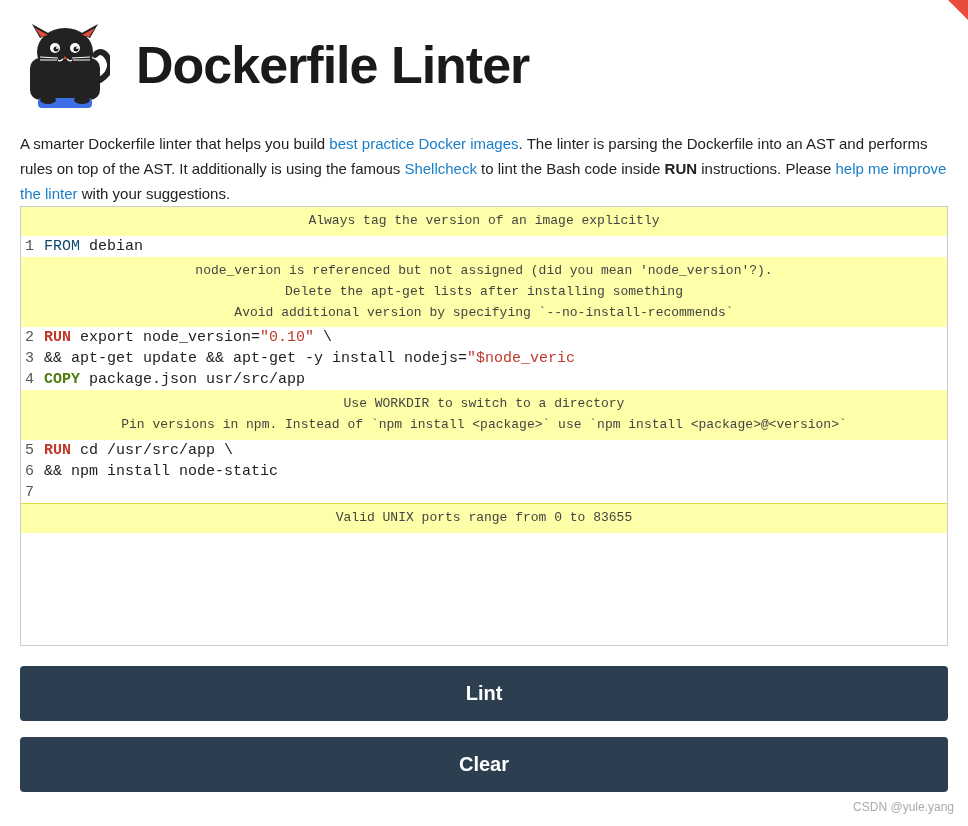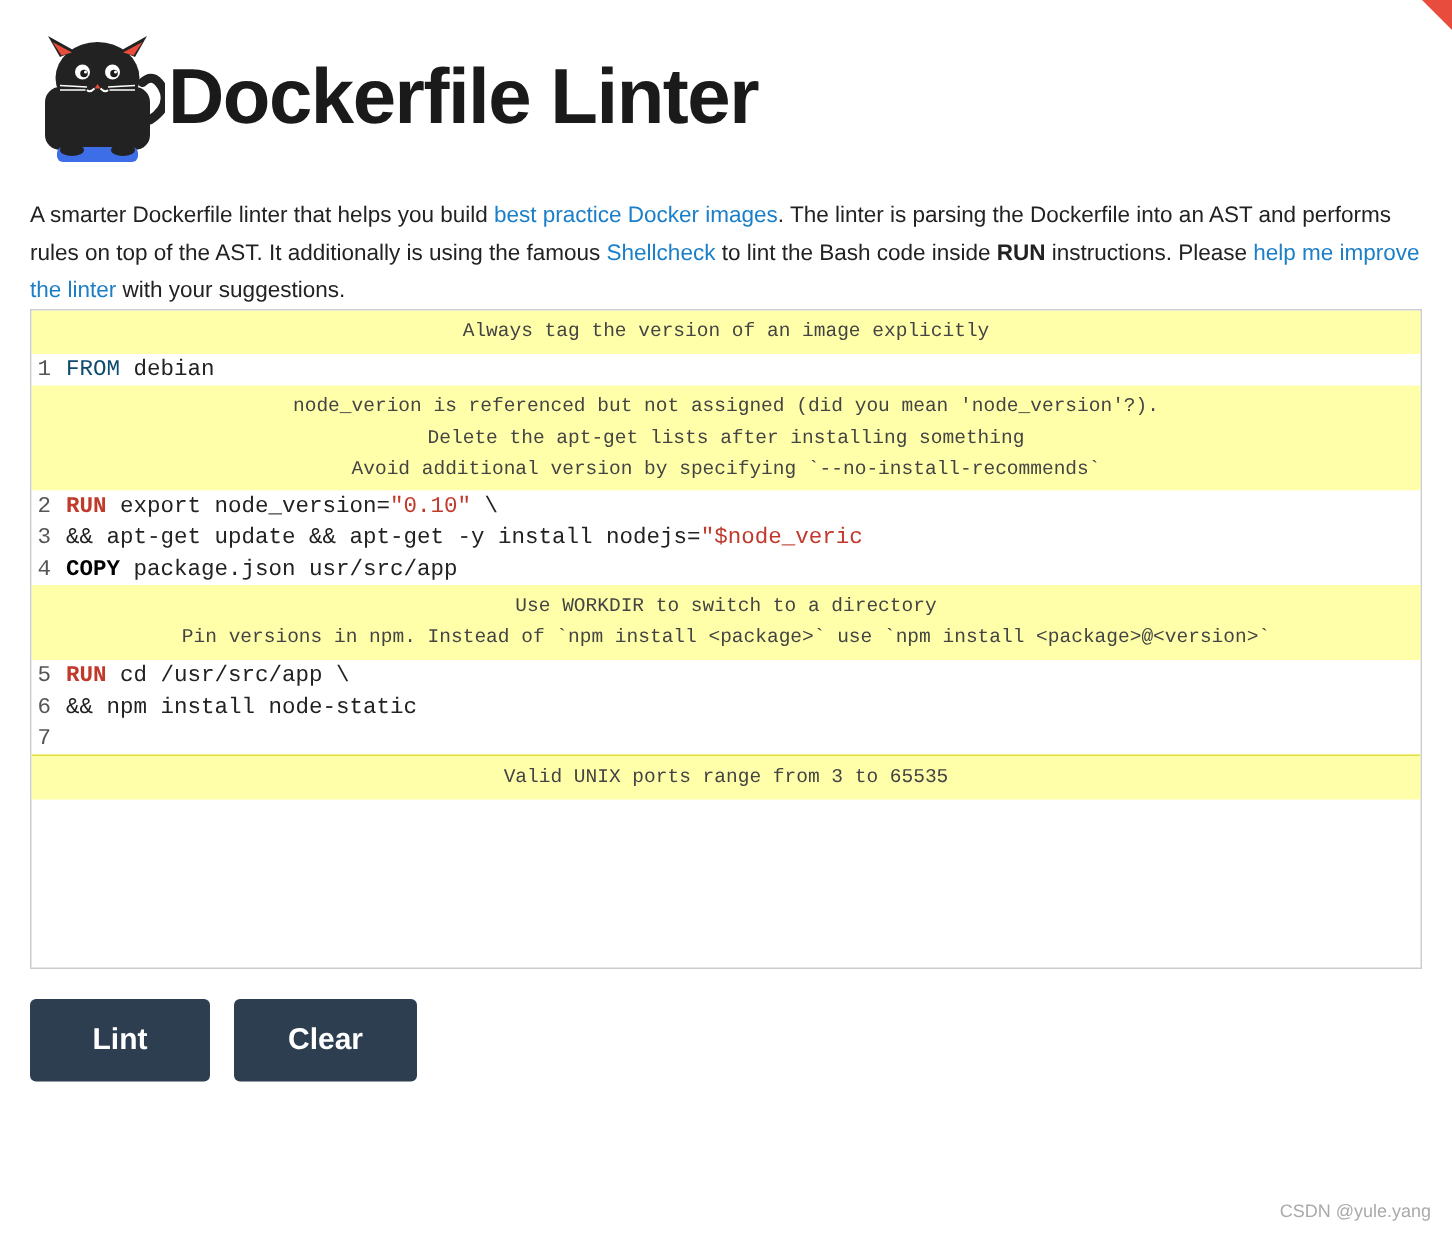--- a/index.html
+++ b/index.html
@@ -12,21 +12,21 @@
       padding: 20px 20px 20px 20px;
       width: 968px;
       min-height: 826px;
       position: relative;
     }
 
     .header {
       display: flex;
       align-items: center;
       margin-bottom: 22px;
-      gap: 2px;
+      gap: 26px;
     }
 
     .cat-icon {
       width: 90px;
       height: 90px;
       flex-shrink: 0;
     }
 
     .title-text {
       font-size: 52px;
@@ -92,28 +92,29 @@
 
     .line-code {
       font-family: 'Courier New', Courier, monospace;
       font-size: 15px;
       white-space: pre;
       color: #222;
     }
 
     .kw-from { color: #0c4a6e; font-weight: normal; }
     .kw-run  { color: #c0392b; font-weight: bold; }
-    .kw-copy { color: #000000; font-weight: bold; }
+    .kw-copy { color: #4d7c0f; font-weight: bold; }
     .kw-str  { color: #c0392b; }
     .kw-var  { color: #c0392b; }
 
     .buttons {
       display: flex;
       gap: 16px;
       margin-top: 8px;
+      flex-direction: column;
     }
 
     .btn {
       background: #2c3e50;
       color: #fff;
       border: none;
       border-radius: 4px;
       font-size: 20px;
       font-weight: bold;
       padding: 16px 36px;
@@ -239,21 +240,21 @@
     <span class="line-number">6</span>
     <span class="line-code">&amp;&amp; npm install node-static</span>
   </div>
 
   <div class="code-line">
     <span class="line-number">7</span>
     <span class="line-code">&nbsp;</span>
   </div>
 
   <div class="lint-message" style="border-top: 1px solid #e0e040;">
-    <div>Valid UNIX ports range from 3 to 65535</div>
+    <div>Valid UNIX ports range from 0 to 83655</div>
   </div>
 
 </div>
 
 <div class="buttons">
   <button class="btn">Lint</button>
   <button class="btn">Clear</button>
 </div>
 
 <div class="watermark">CSDN @yule.yang</div>

